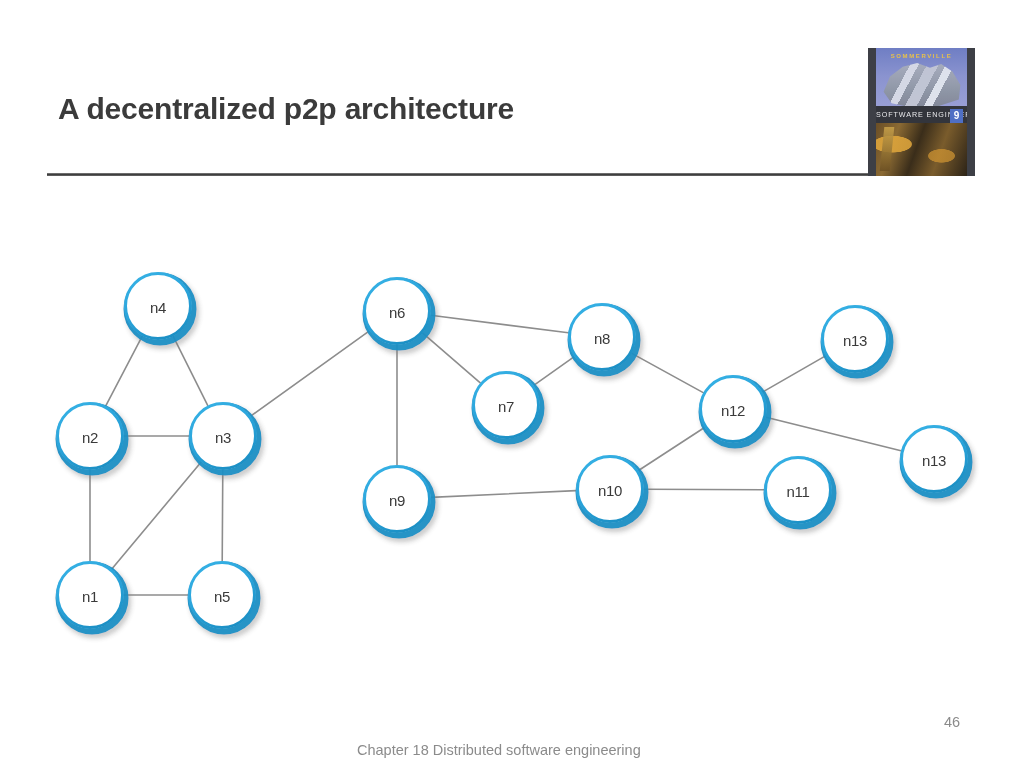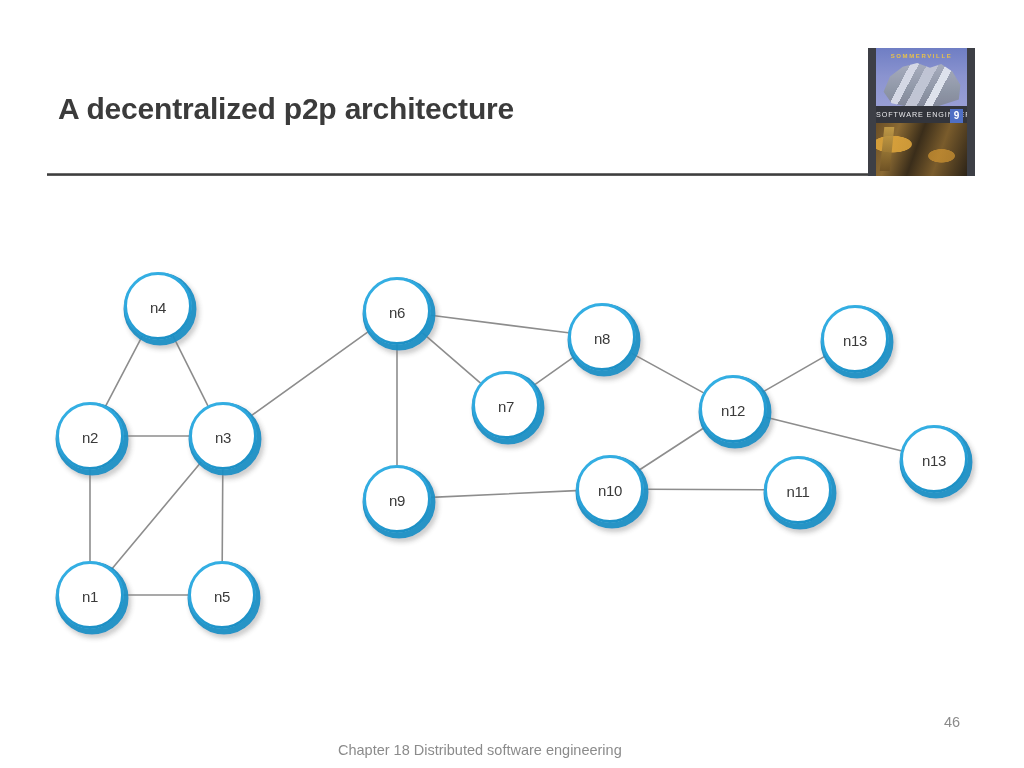--- a/index.html
+++ b/index.html
@@ -149,21 +149,21 @@
     font-size: 15px;
     fill: #3a3a3a;
     text-anchor: middle;
     dominant-baseline: central;
     letter-spacing: -0.3px;
   }
 
   
   #footer-text {
     position: absolute;
-    left: 338px;
+    left: 357px;
     top: 724px;
     font-family: "Liberation Sans", sans-serif;
     font-size: 14.5px;
     color: #8b8b8b;
     white-space: nowrap;
   }
   #footer-page {
     position: absolute;
     left: 944px;
     top: 696px;

